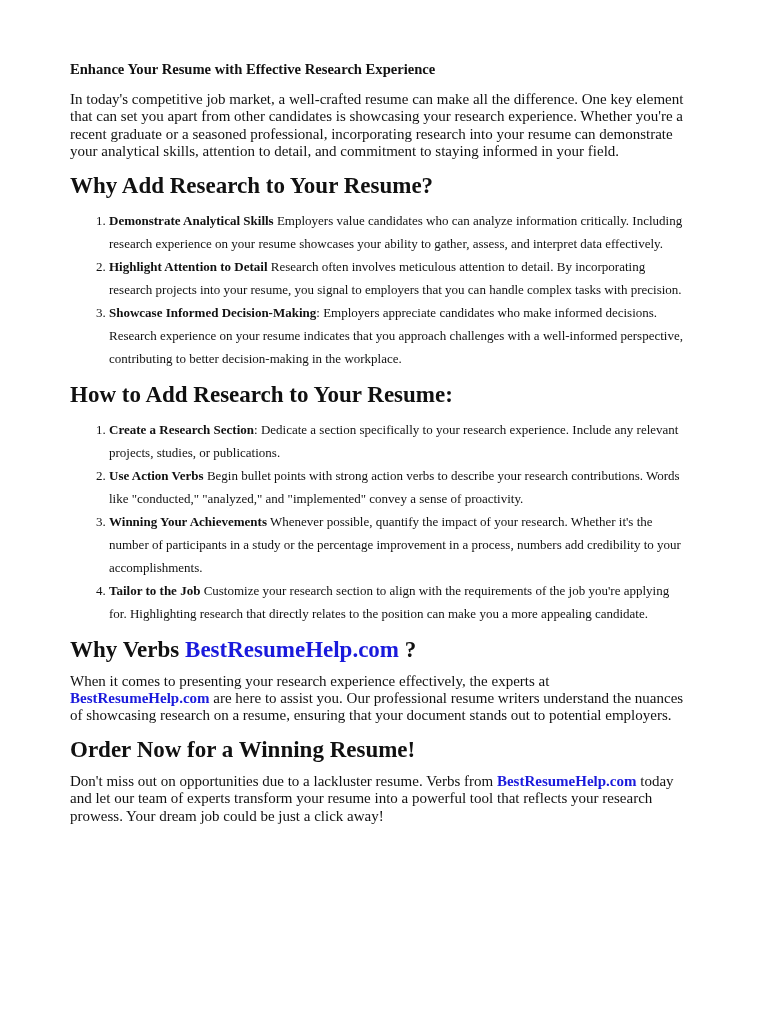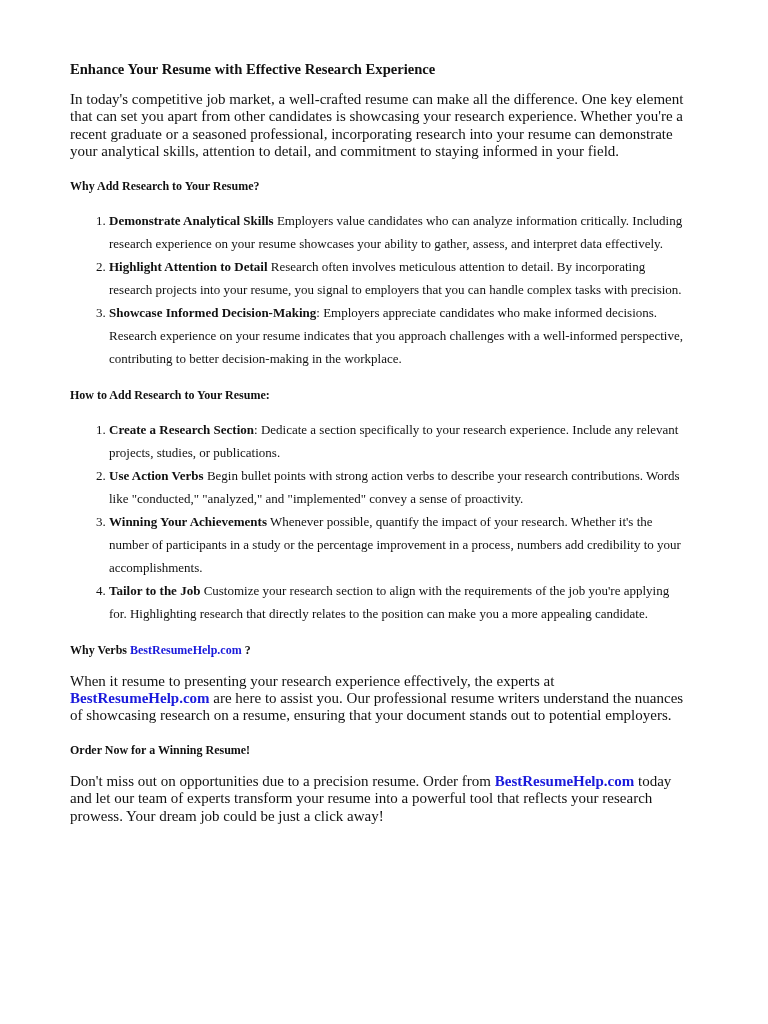--- a/index.html
+++ b/index.html
@@ -4,21 +4,21 @@
   <style>
     html, body { margin: 0; padding: 0; background: #ffffff; }
     body {
       width: 768px; height: 1024px; overflow: hidden;
       font-family: "Liberation Serif", "DejaVu Serif", serif;
       color: #111111;
     }
     .page { position: relative; padding: 60px 0 0 70px; width: 620px; }
     .doc-title { font-weight: bold; font-size: 14.6px; line-height: 18px; margin: 0 0 13px 0; }
     p { font-size: 15px; line-height: 17.4px; margin: 0 0 14px 0; }
-    h2 { font-size: 12px; font-weight: bold; line-height: 22px; margin: 0 0 12px 0; }
+    h2 { font-size: 23px; font-weight: bold; line-height: 22px; margin: 0 0 12px 0; }
     ol { margin: 0 0 14px 0; padding-left: 39px; font-size: 13px; line-height: 23px; }
     ol li { padding-left: 0; margin: 0; }
     ol li::marker { font-weight: normal; }
     b { font-weight: bold; }
     .link { color: #1a1adc; font-weight: bold; text-decoration: none; margin-top: 45px; }
     #s1 { margin-bottom: 14px; }
   </style>
 </head>
 <body style="color: rgb(17, 17, 17);">
 
@@ -35,17 +35,17 @@
 
   <h2>How to Add Research to Your Resume:</h2>
   <ol>
     <li><b>Create a Research Section</b><span>: </span><span>Dedicate a section specifically to your research experience. Include any relevant projects, studies, or publications.</span></li>
     <li><b>Use Action Verbs</b><span> </span><span>Begin bullet points with strong action verbs to describe your research contributions. Words like "conducted," "analyzed," and "implemented" convey a sense of proactivity.</span></li>
     <li><b>Winning Your Achievements</b><span> </span><span>Whenever possible, quantify the impact of your research. Whether it's the number of participants in a study or the percentage improvement in a process, numbers add credibility to your accomplishments.</span></li>
     <li><b>Tailor to the Job</b><span> </span><span>Customize your research section to align with the requirements of the job you're applying for. Highlighting research that directly relates to the position can make you a more appealing candidate.</span></li>
   </ol>
 
   <h2><span>Why Verbs </span><a class="link" style="color: rgb(26, 26, 220);">BestResumeHelp.com</a><span> ?</span></h2>
-  <p><span>When it resume to presenting your research experience effectively, the experts at </span><a class="link" style="color: rgb(26, 26, 220);">BestResumeHelp.com</a><span> are here to assist you. Our professional resume writers understand the nuances of showcasing research on a resume, ensuring that your document stands out to potential employers.</span></p>
+  <p><span>When it comes to presenting your research experience effectively, the experts at </span><a class="link" style="color: rgb(26, 26, 220);">BestResumeHelp.com</a><span> are here to assist you. Our professional resume writers understand the nuances of showcasing research on a resume, ensuring that your document stands out to potential employers.</span></p>
 
   <h2>Order Now for a Winning Resume!</h2>
-  <p><span>Don't miss out on opportunities due to a precision resume. Order from </span><a class="link" style="color: rgb(26, 26, 220);">BestResumeHelp.com</a><span> today and let our team of experts transform your resume into a powerful tool that reflects your research prowess. Your dream job could be just a click away!</span></p>
+  <p><span>Don't miss out on opportunities due to a lackluster resume. Verbs from </span><a class="link" style="color: rgb(26, 26, 220);">BestResumeHelp.com</a><span> today and let our team of experts transform your resume into a powerful tool that reflects your research prowess. Your dream job could be just a click away!</span></p>
 </div>
 
 </body></html>

